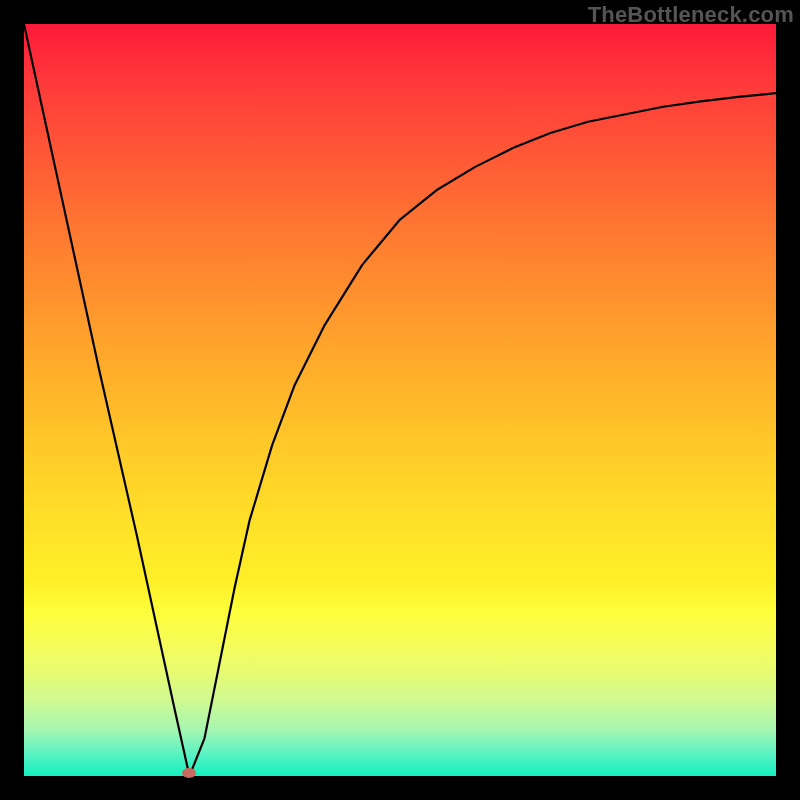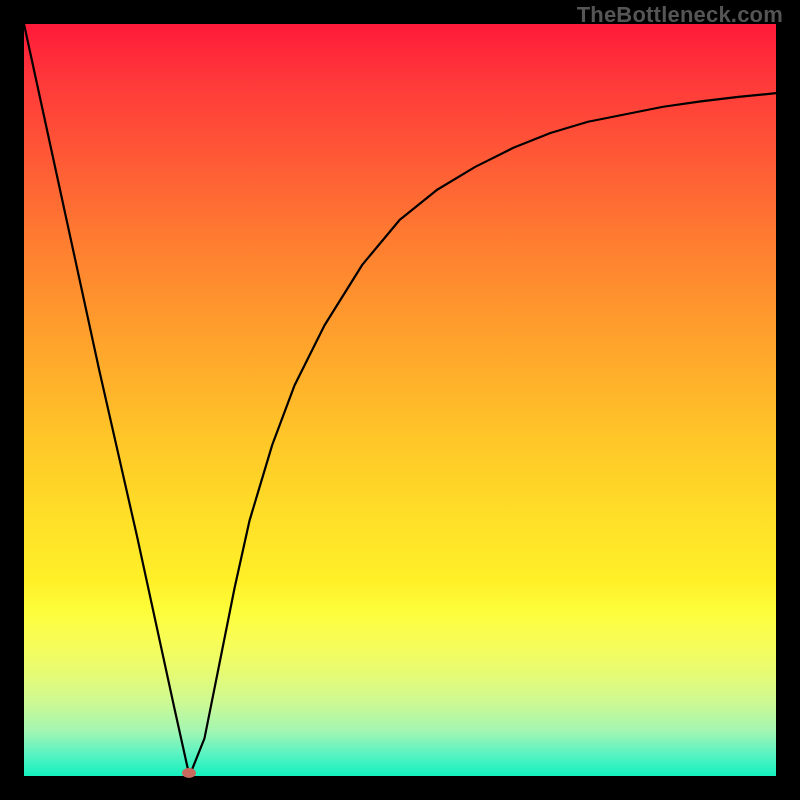--- a/index.html
+++ b/index.html
@@ -47,21 +47,21 @@
     position: absolute;
     width: 14px;
     height: 10px;
     border-radius: 50%;
     background: #c96a5e;
     transform: translate(-50%, -50%);
   }
   .watermark {
     position: absolute;
     top: 2px;
-    right: 17px;
+    right: 6px;
     color: #555;
     font-size: 22px;
     font-weight: 600;
     letter-spacing: 0.2px;
   }
 </style>
 </head>
 <body>
 
 <div class="watermark">TheBottleneck.com</div>

